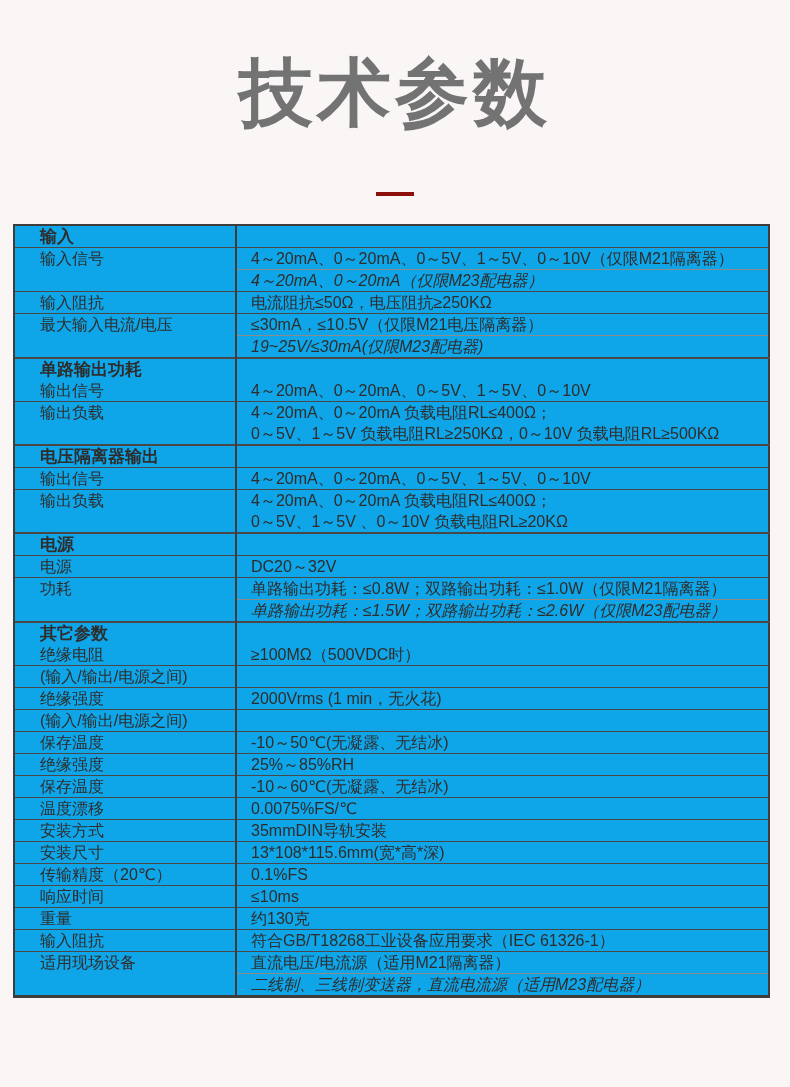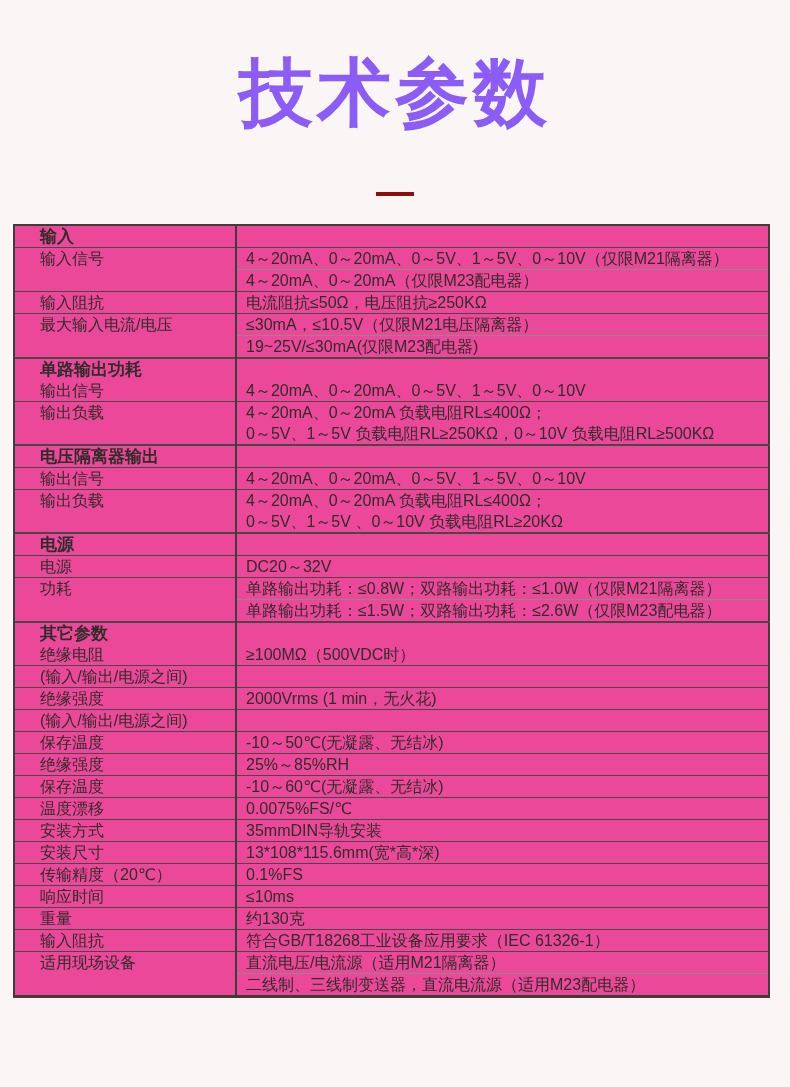--- a/index.html
+++ b/index.html
@@ -11,62 +11,62 @@
     overflow:hidden;
   }
   .page{padding-top:54px;}
   .title{
     margin:0;
     text-align:center;
     font-size:74px;
     line-height:1.06;
     font-weight:900;
     letter-spacing:4px;
-    color:#8b5cf6;
+    color:#737373;
   }
   .dash{
     width:38px;height:4px;
     background:#8e0f0a;
     margin:60px auto 0 auto;
   }
   .subtitle{
     margin:40px 0 0 0;
     text-align:center;
     font-size:22px;
     font-weight:700;
     color:#171512;
     letter-spacing:1px;
   }
   table.spec{
     border-collapse:collapse;
     table-layout:fixed;
     width:757px;
     margin:28px 0 0 13px;
-    background:#ec4899;
+    background:#0ea5e9;
     border:2px solid #3f3d3b;
     border-bottom-width:3px;
   }
   col.c1{width:222px;}
   col.c2{width:533px;}
   td{
     border-top:1px solid #4a4846;
     border-left:2px solid #3f3d3b;
     height:21px;
     line-height:21px;
     font-size:16px;
     padding:0;
     vertical-align:middle;
     overflow:hidden;
     white-space:nowrap;
   }
   tr:first-child td{border-top:none;}
   tr.sectop td{border-top-width:2px;}
-  tr.sub td{border-top:1px solid #8d8a88;}
+  tr.sub td{border-top:1px solid #8d8a88;font-style:italic;}
   td.lbl{padding-left:25px;}
-  td.val{padding-left:9px;padding-right:4px;}
+  td.val{padding-left:14px;padding-right:4px;}
   td.sec, .sec-line{font-weight:700;font-size:17px;}
   td.vtop{vertical-align:top;}
   td.vbot{vertical-align:bottom;}
   .line{height:21px;line-height:21px;}
 </style>
 </head>
 <body>
 
 <div class="page">
   <h1 class="title">技术参数</h1>

